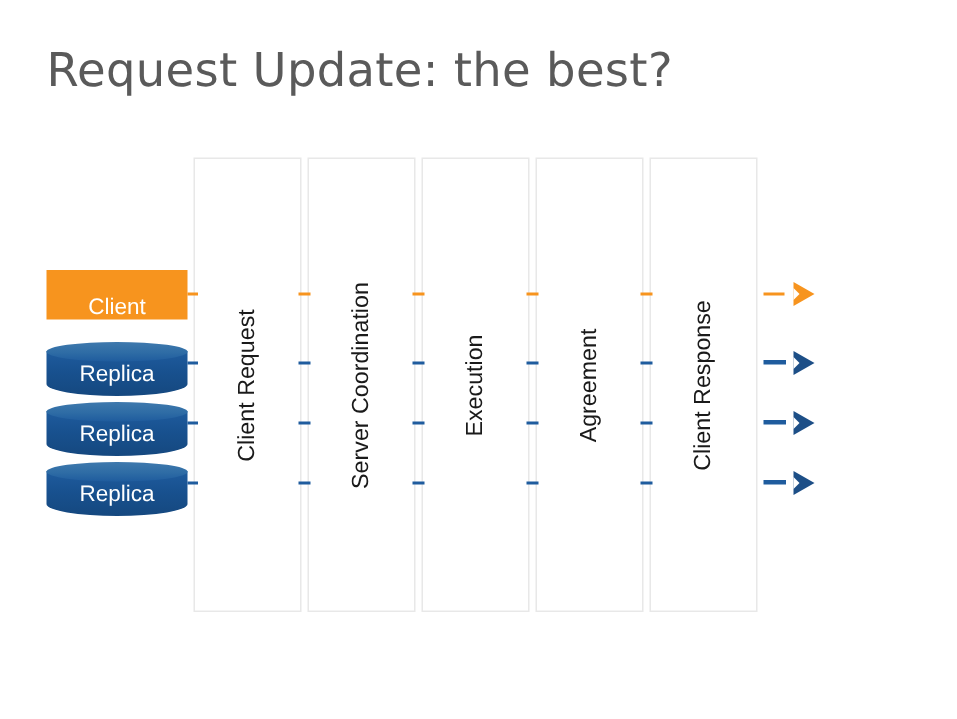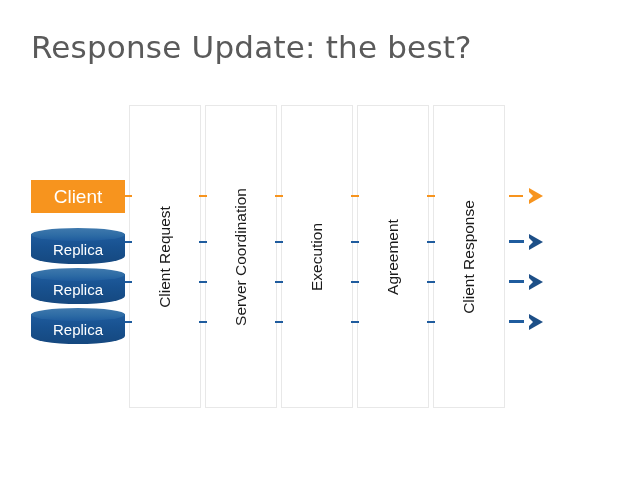--- a/index.html
+++ b/index.html
@@ -52,24 +52,24 @@
 
   
   .client-box {
     position: absolute;
     left: 31px;
     top: 180px;
     width: 94px;
     height: 33px;
     background: #f7941e;
     display: flex;
-    align-items: center;
+    align-items: flex-end;
     justify-content: center;
     color: #ffffff;
-    font-size: 19px;
+    font-size: 15px;
     font-family: "Liberation Sans", sans-serif;
   }
 
   .replica {
     position: absolute;
     left: 31px;
     width: 76px;
     height: 40px;
   }
   .replica .cyl-body {
@@ -126,21 +126,21 @@
     border-top: 4px solid transparent;
     border-bottom: 4px solid transparent;
     border-left: 4px solid #ffffff;
   }
 </style>
 </head>
 <body>
 
 <div id="slide">
 
-  <div id="slide-title">Response Update: the best?</div>
+  <div id="slide-title">Request Update: the best?</div>
 
   <div class="phase-col" style="left:129px; width:72px;">
     <span class="phase-label">Client Request</span>
   </div>
 
   <div class="phase-col" style="left:205px; width:72px;">
     <span class="phase-label">Server Coordination</span>
   </div>
 
   <div class="phase-col" style="left:281px; width:72px;">

